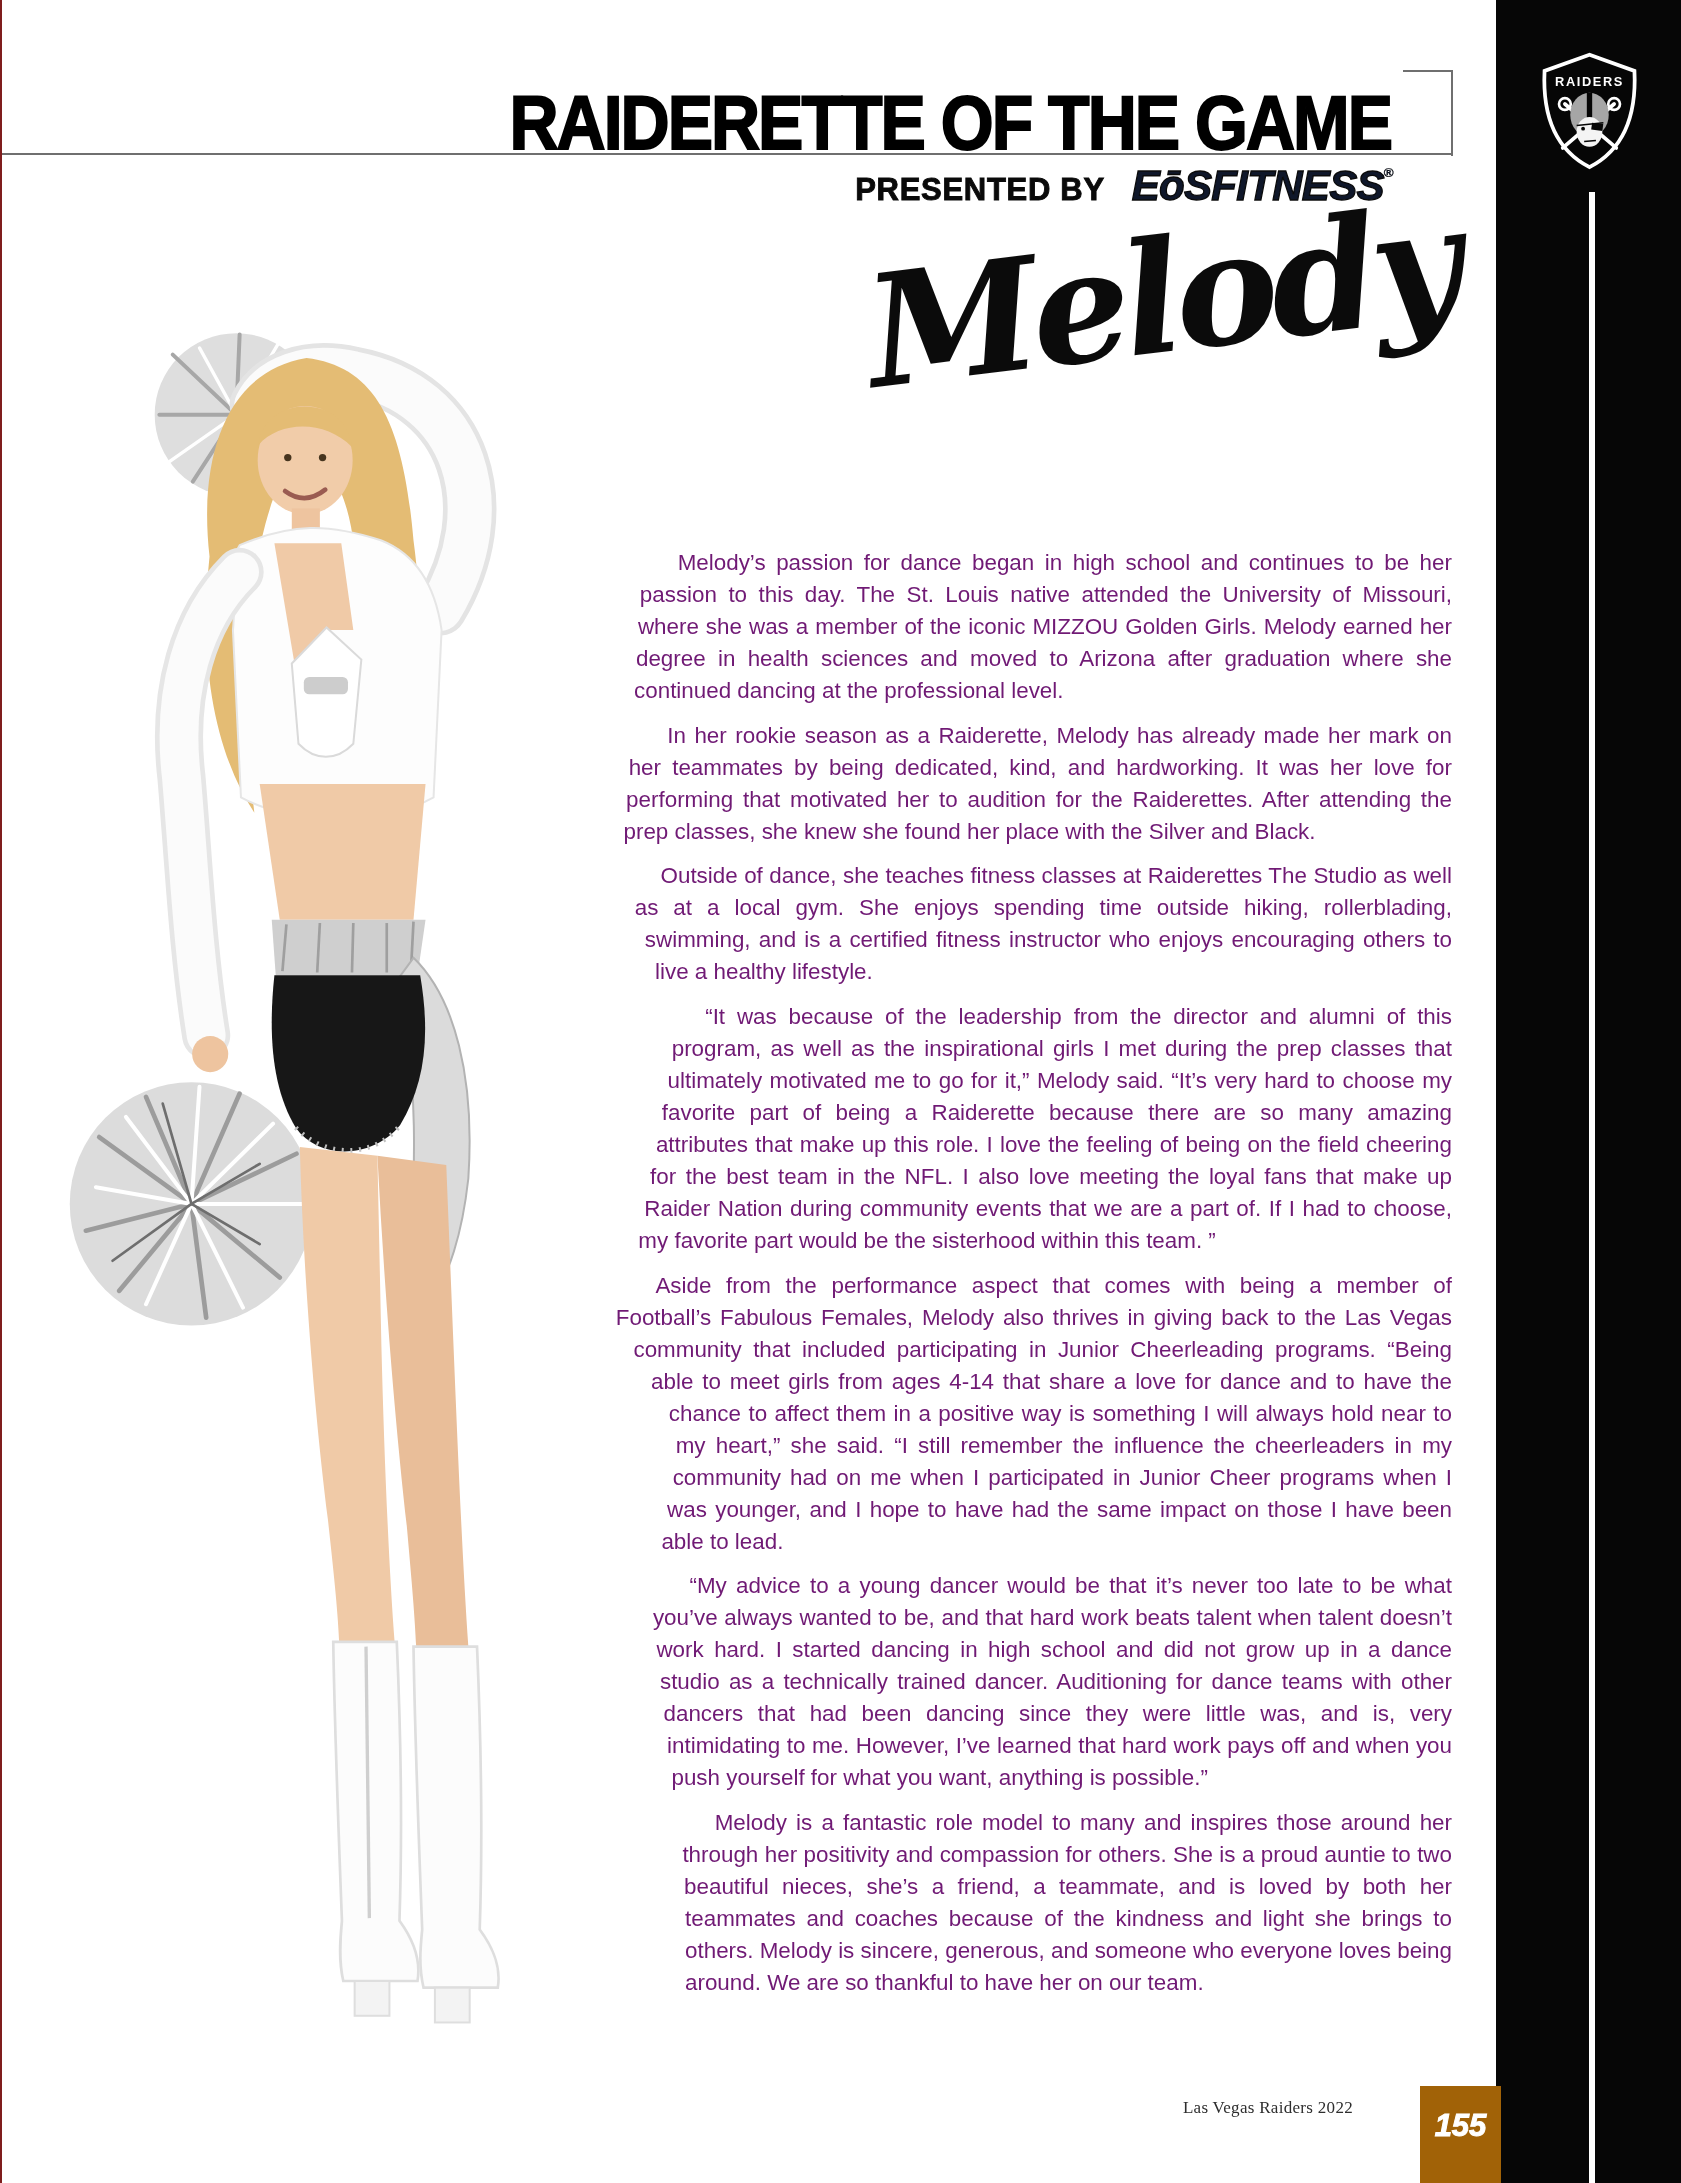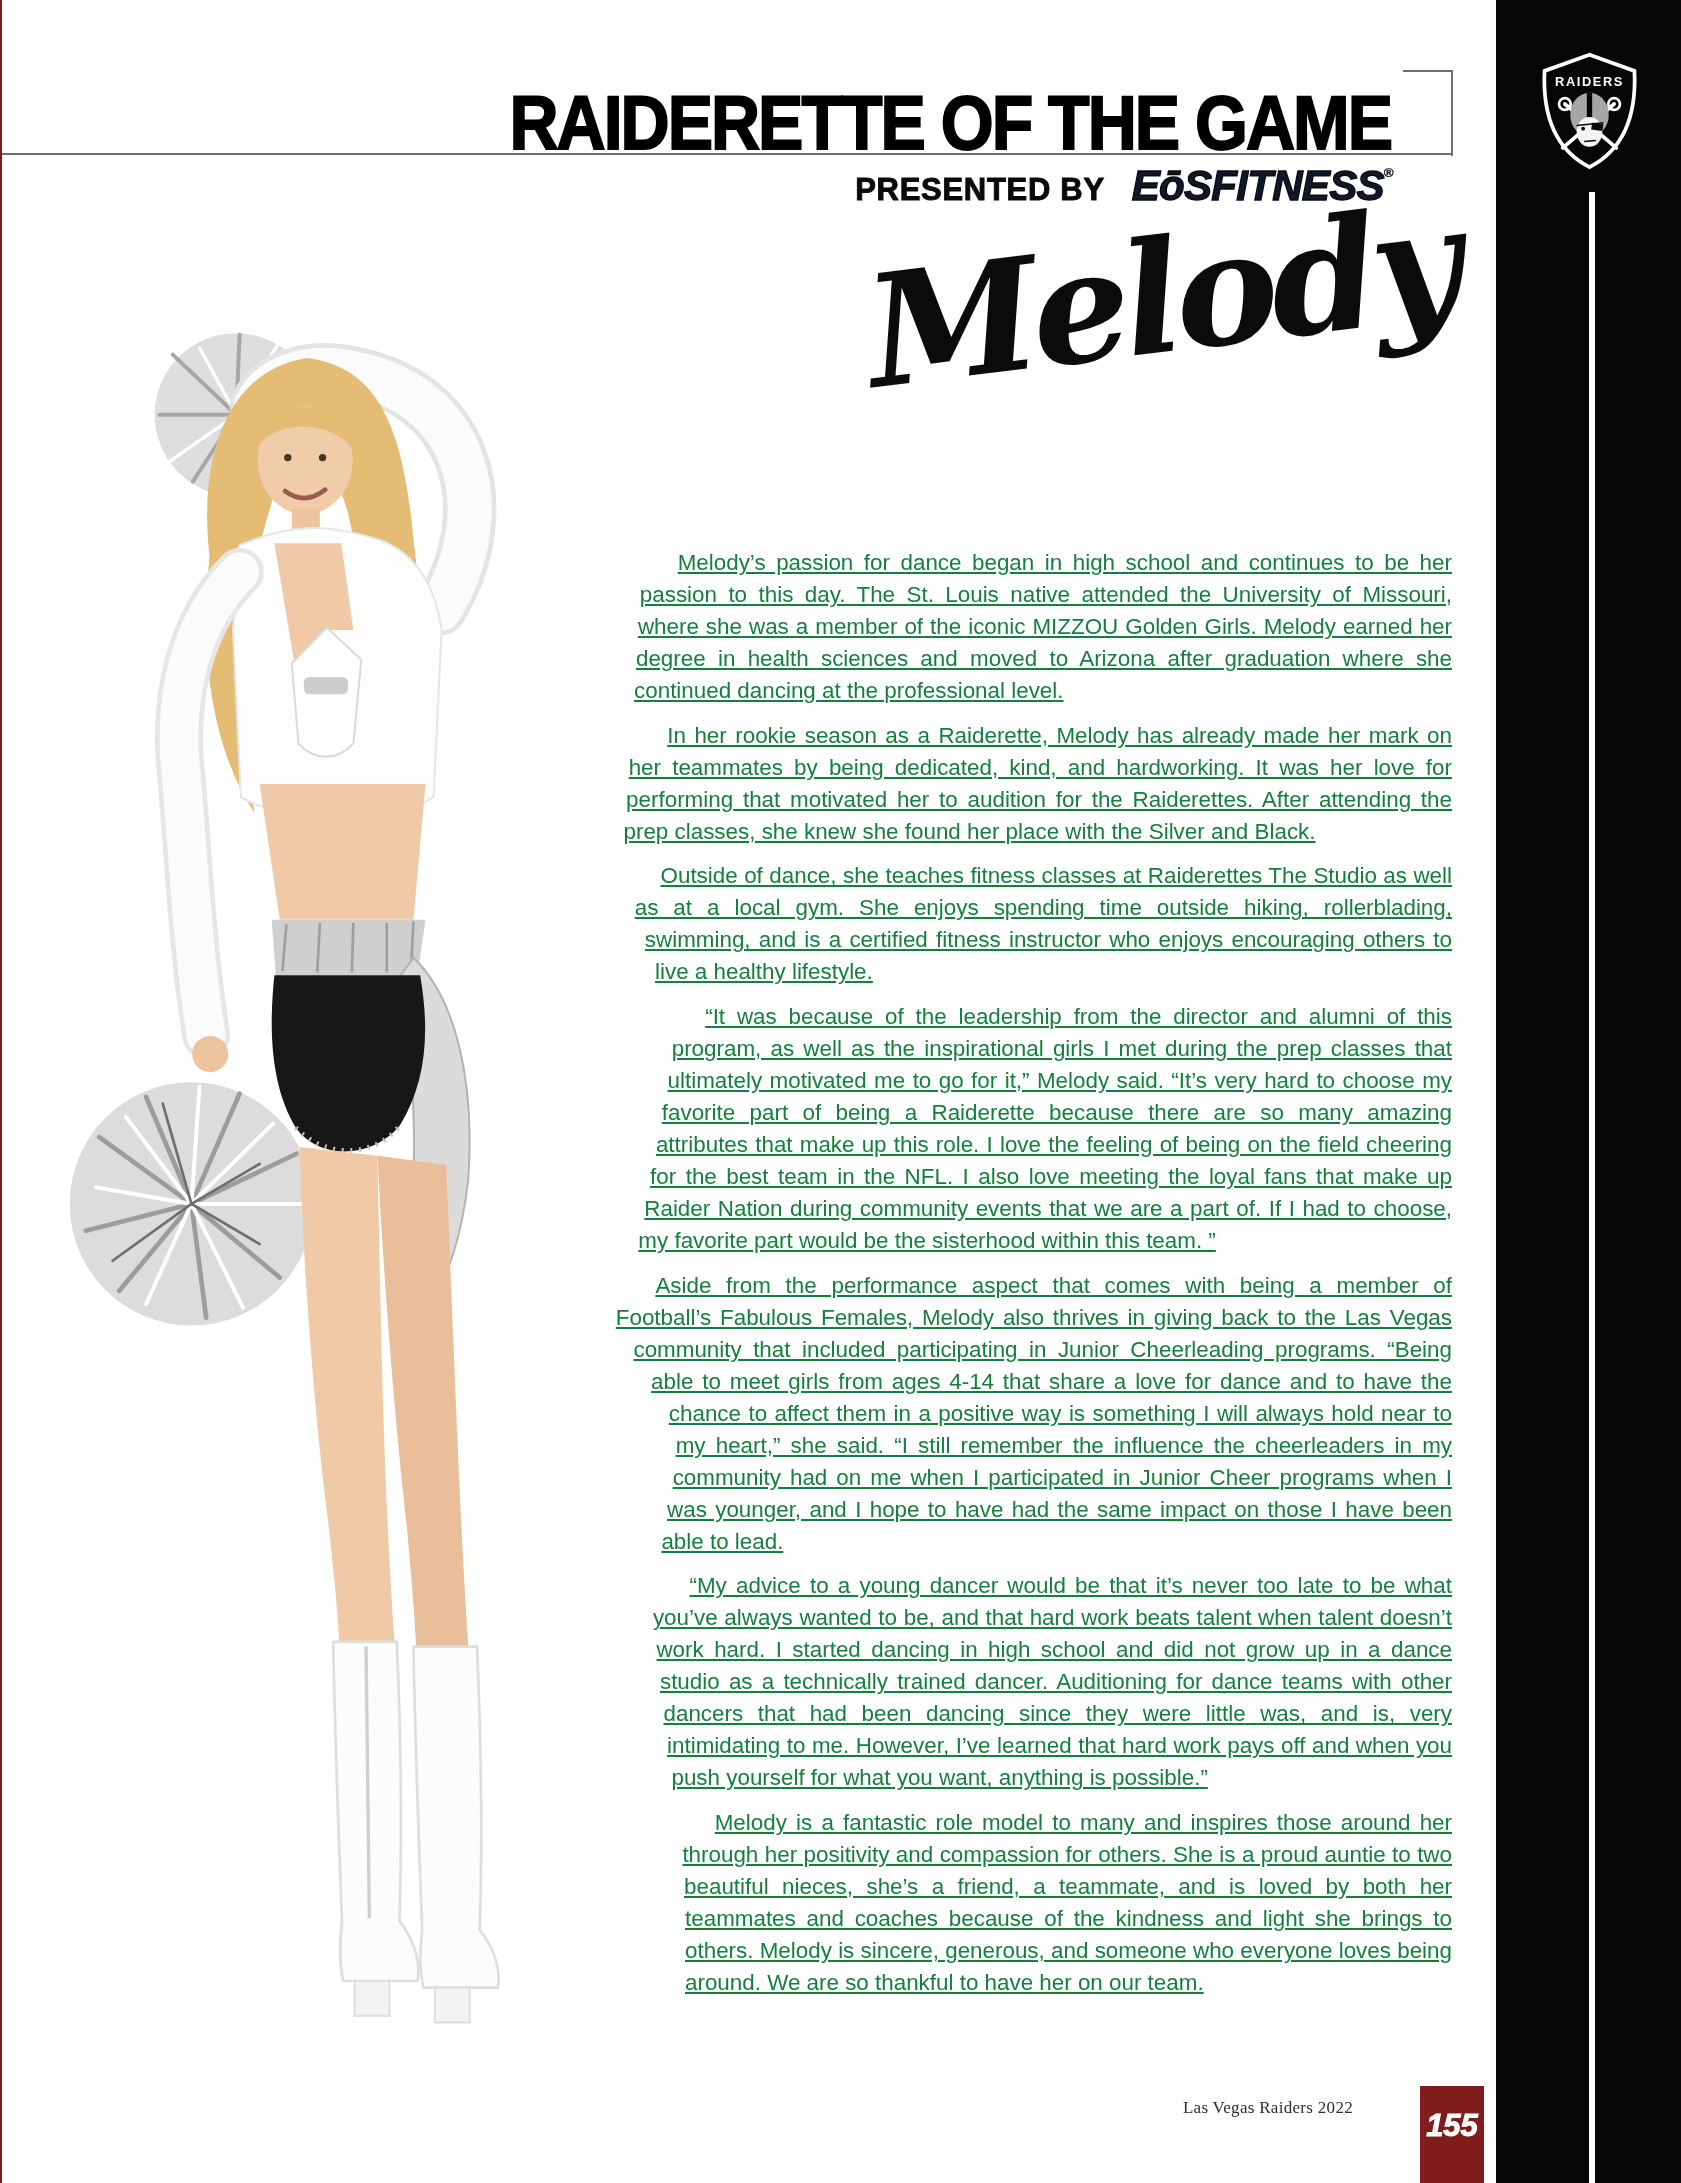--- a/index.html
+++ b/index.html
@@ -91,22 +91,21 @@
   }
 
   
   .article {
     position: absolute;
     left: 41px; top: 547px;
     width: 1409px;
     font-size: 22.4px;
     line-height: 32px;
     text-align: justify;
-    color: #15803d;
-    text-decoration: underline;
+    color: #701a75;
   }
   .article p {
     margin: 0 0 12.7px 0;
     text-indent: 36px;
   }
   .photo-spacer {
     float: left;
     width: 642px;
     height: 1505px;
     shape-outside: polygon(
@@ -147,22 +146,22 @@
     position: absolute;
     top: 2098px; right: 328px;
     font-size: 17px;
     letter-spacing: 0.3px;
     color: #2e2e2e;
     font-family: Liberation Serif, serif;
   }
   .page-number-box {
     position: absolute;
     left: 1418px; top: 2086px;
-    width: 64px; height: 98px;
-    background: #7f1d1d;
+    width: 81px; height: 98px;
+    background: #a16207;
     display: flex;
     align-items: center;
     justify-content: center;
   }
   .page-number {
     color: #fff;
     font-size: 31px;
     font-weight: 700;
     font-style: italic;
     -webkit-text-stroke: 1px #fff;

